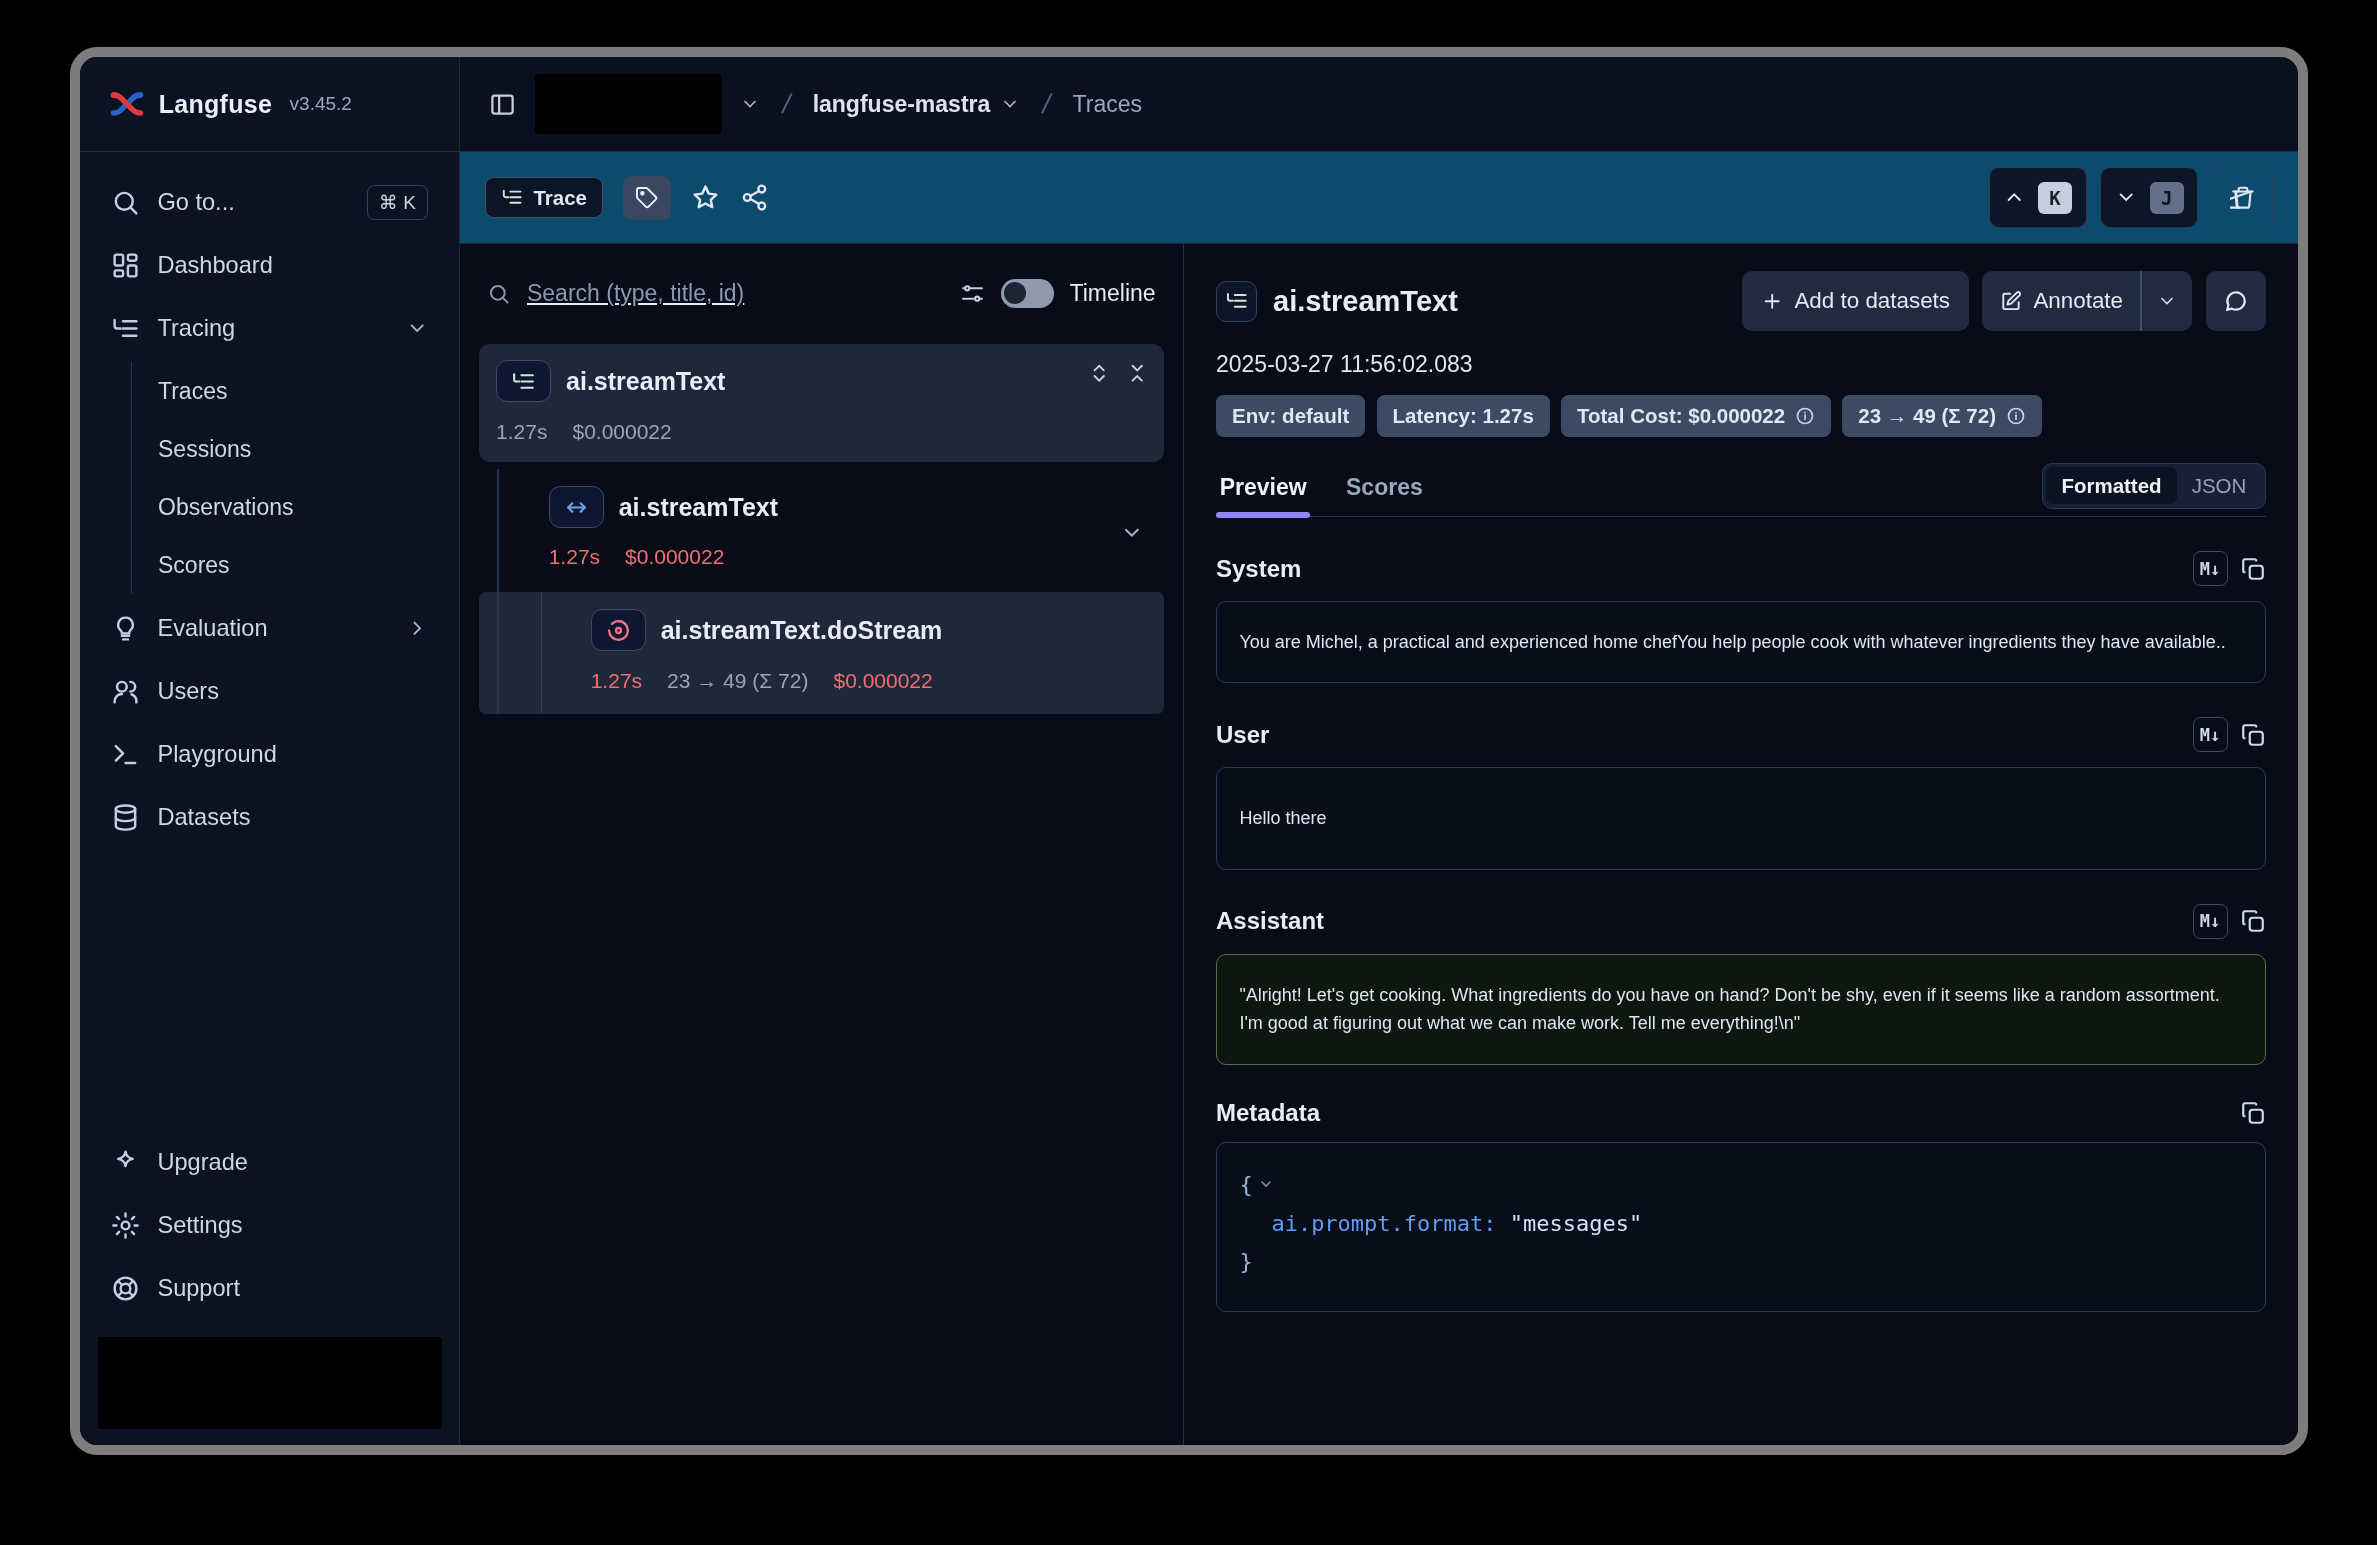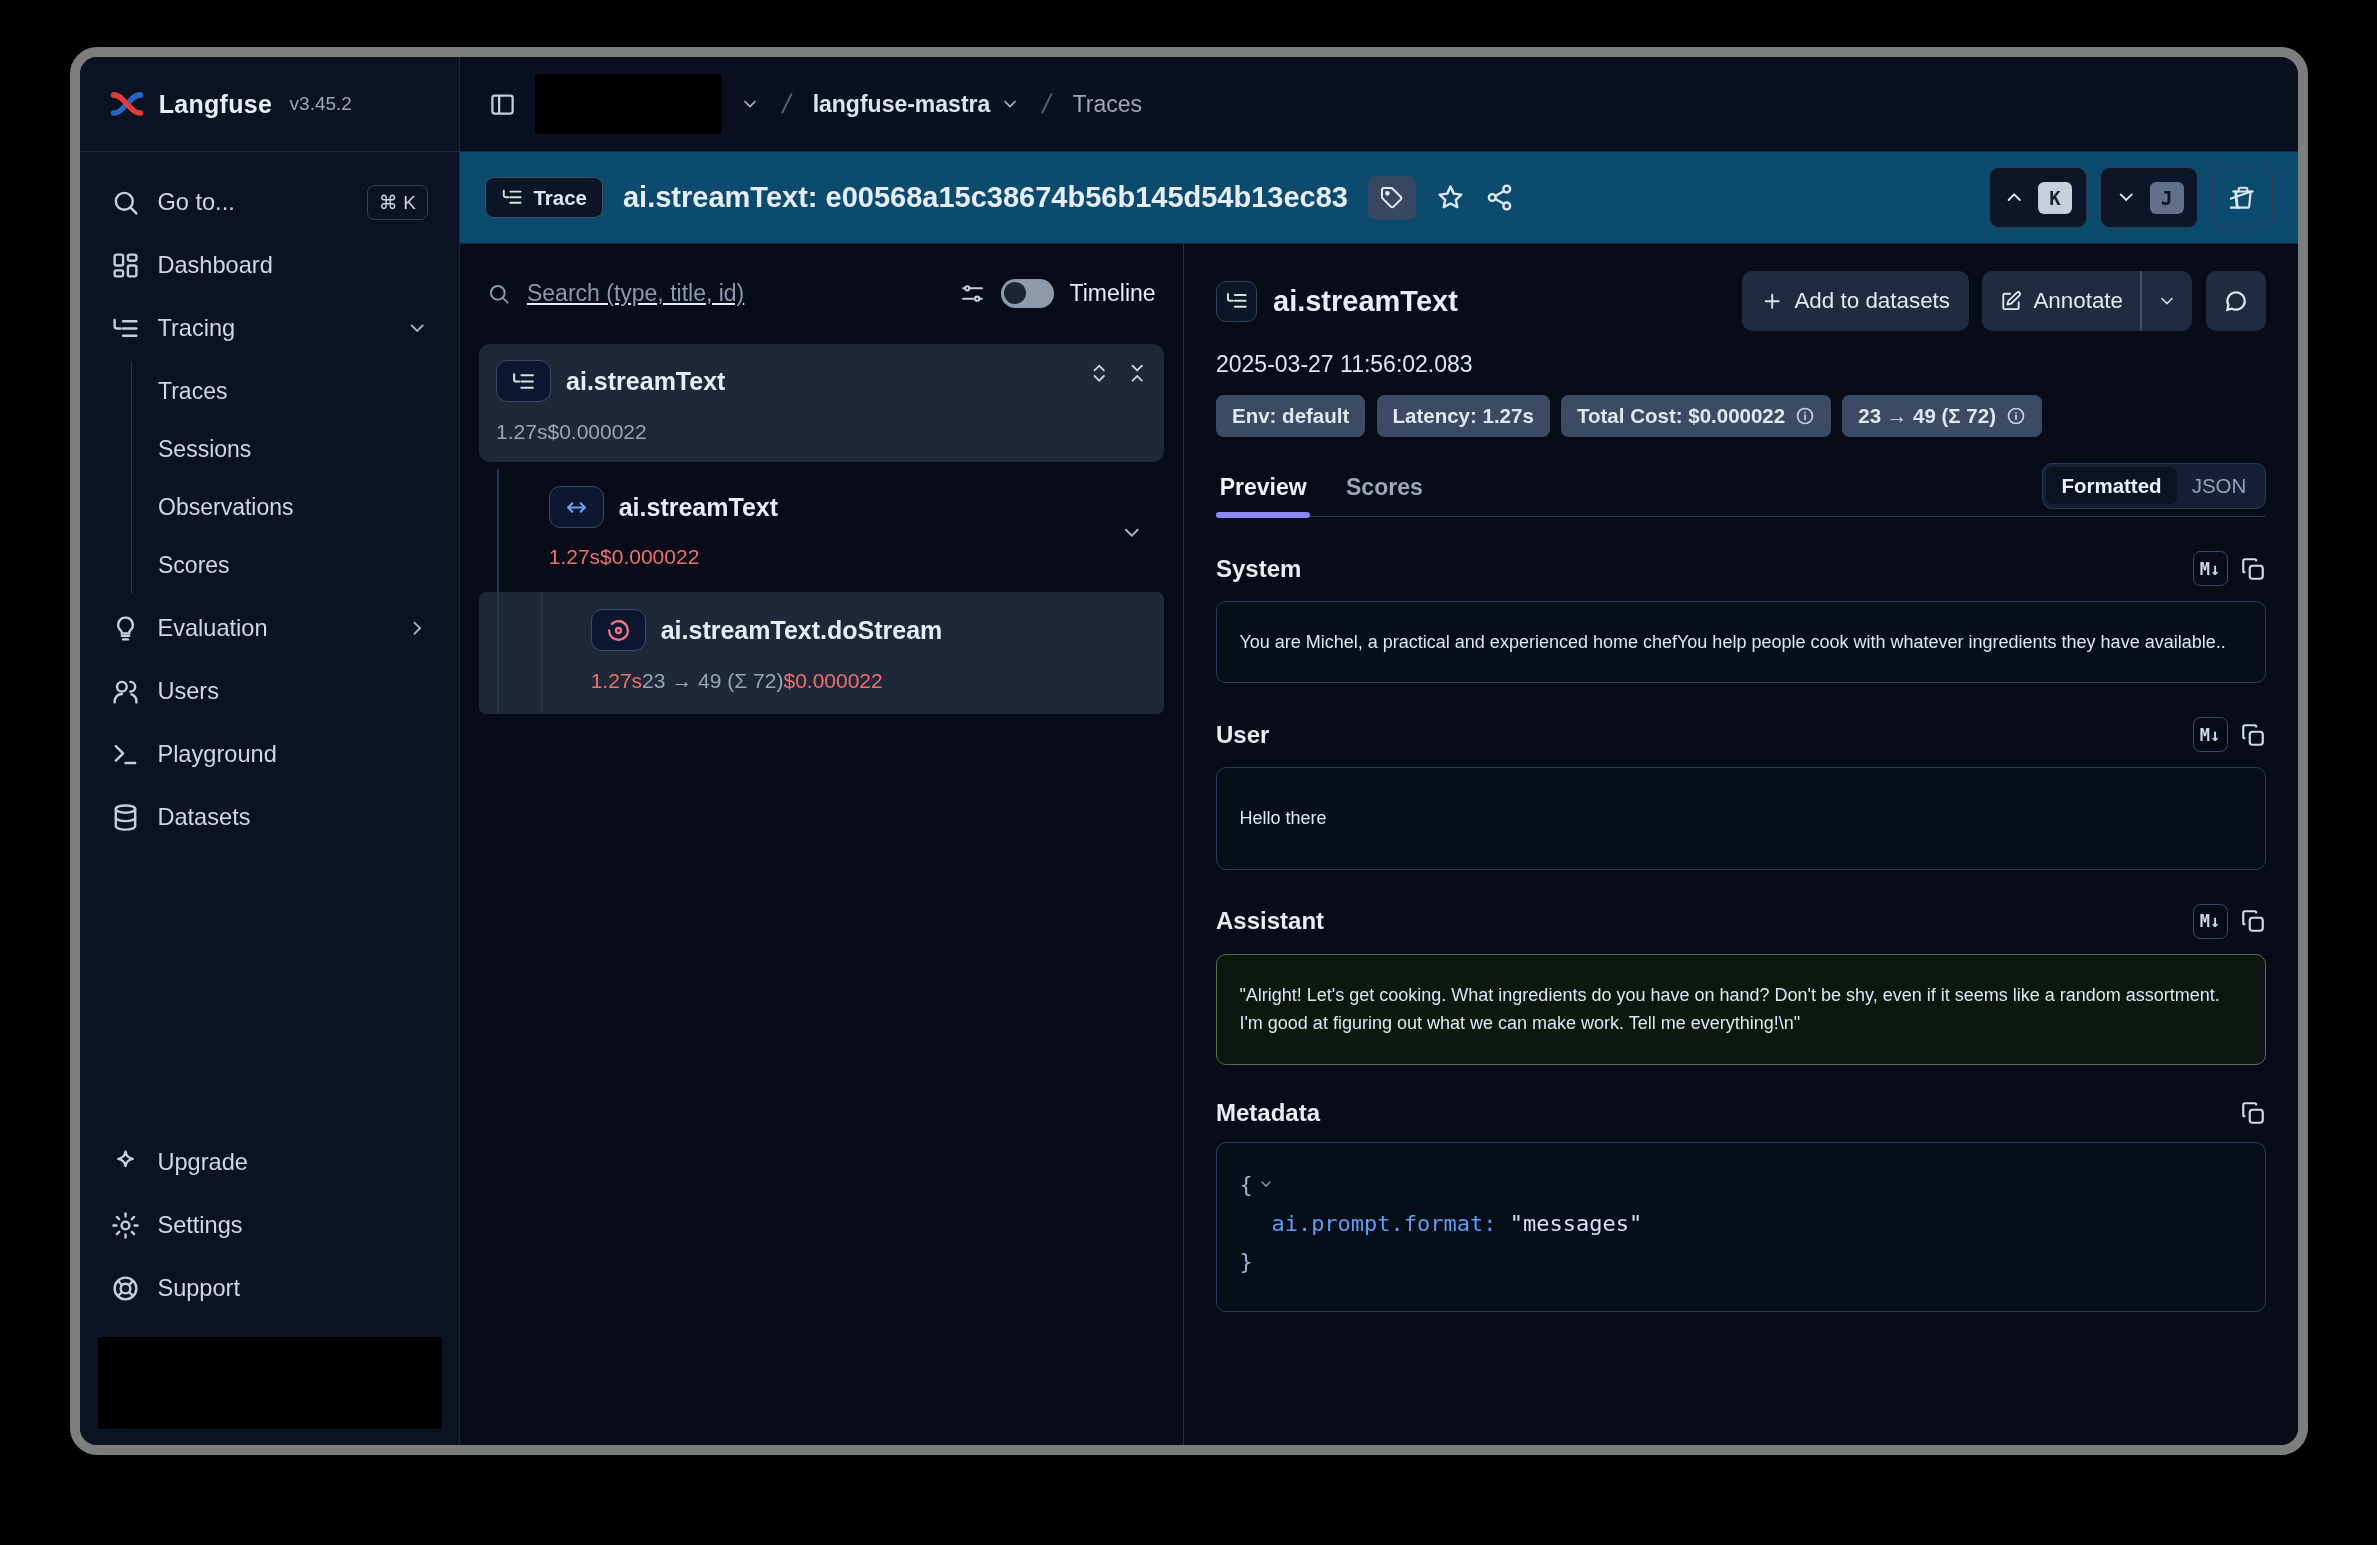--- a/index.html
+++ b/index.html
@@ -70,21 +70,21 @@
   .toggle-label { font-size:23px; color:#e6edf6; }
 
   .tree { margin-top:22.4px; }
   .node-badge { width:55px; height:42px; flex:0 0 55px; border:1.2px solid #3b4a66; background:#0d1830; border-radius:11.2px; display:flex; align-items:center; justify-content:center; }
   .node-badge svg { width:25px; height:25px; }
   .root-card { background:#1e2838; border-radius:11.2px; padding:16px 17.4px 18.7px 17.4px; position:relative; cursor:pointer; }
   .node-row { display:flex; align-items:center; gap:15px; }
   .node-title { font-size:25px; font-weight:600; color:#e6edf6; }
   .tree-controls { position:absolute; right:16px; top:17.4px; display:flex; gap:16px; color:#c6d2e2; }
   .tree-controls svg { width:22.4px; height:22.4px; cursor:pointer; }
-  .node-meta { display:flex; margin-top:17.4px; font-size:21px; color:#97a5b8; }
+  .node-meta { display:flex; gap:25px; margin-top:17.4px; font-size:21px; color:#97a5b8; }
   .red { color:#f26e6e; }
   .children { position:relative; margin-top:6.2px; }
   .children::before { content:""; position:absolute; left:18.7px; top:0; bottom:0; width:1.2px; background:#273450; z-index:2; }
   .child-row { position:relative; padding:17.4px 56px 17.4px 70px; cursor:pointer; }
   .child-row .row-chev { position:absolute; right:21px; top:50%; transform:translateY(-30%); width:23.6px; height:23.6px; color:#aab7c9; }
   .gen-card { position:relative; margin-top:5px; background:#1e2838; border-radius:7px; padding:17.4px 17.4px 21px 112px; z-index:1; cursor:pointer; }
   .gen-card::before { content:""; position:absolute; left:62px; top:0; bottom:0; width:1.2px; background:#2e3c58; }
   .blue-ic { color:#6ba3f5; }
   .pink-ic { color:#ef7385; }
 
@@ -295,21 +295,20 @@
       <div class="trace-bar">
         <span class="trace-chip">
           <svg class="nicon" viewBox="0 0 24 24" fill="none" stroke="currentColor" stroke-width="2" stroke-linecap="round">
               <path d="M3 5v5a2 2 0 0 0 2 2h3"></path>
               <path d="M10 6h11"></path>
               <path d="M10 12h11"></path>
               <path d="M10 18h11"></path>
             </svg>
           <span>Trace</span>
         </span>
-        <span class="trace-title">ai.streamText: e00568a15c38674b56b145d54b13ec83</span>
         <span class="tag-btn">
           <svg viewBox="0 0 24 24" fill="none" stroke="currentColor" stroke-width="2" stroke-linejoin="round">
               <path d="M12.6 2.6 21 11a2 2 0 0 1 0 2.8L13.8 21a2 2 0 0 1-2.8 0L2.6 12.6A2 2 0 0 1 2 11.2V4a2 2 0 0 1 2-2h7.2c.5 0 1 .2 1.4.6z"></path>
               <circle cx="7.5" cy="7.5" r="1.3" fill="currentColor"></circle>
             </svg>
         </span>
         <svg class="icon-plain" viewBox="0 0 24 24" fill="none" stroke="currentColor" stroke-width="2" stroke-linejoin="round">
             <path d="m12 3 2.7 5.8 6.3.8-4.6 4.3 1.2 6.1L12 17l-5.6 3 1.2-6.1L3 9.6l6.3-.8z"></path>
           </svg>
         <svg class="icon-plain" viewBox="0 0 24 24" fill="none" stroke="currentColor" stroke-width="2">

